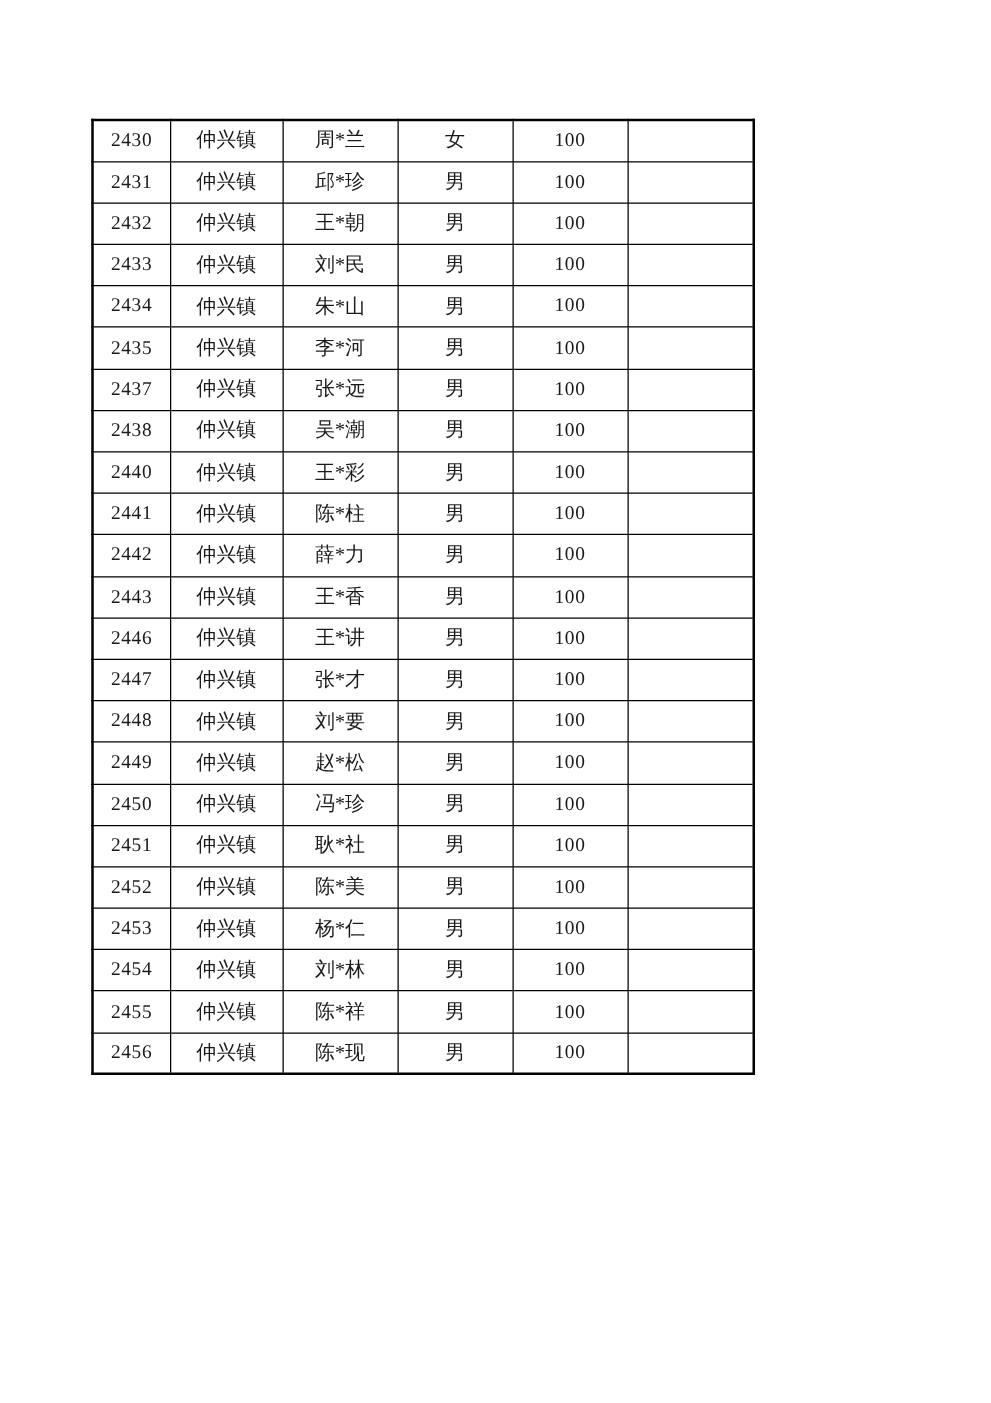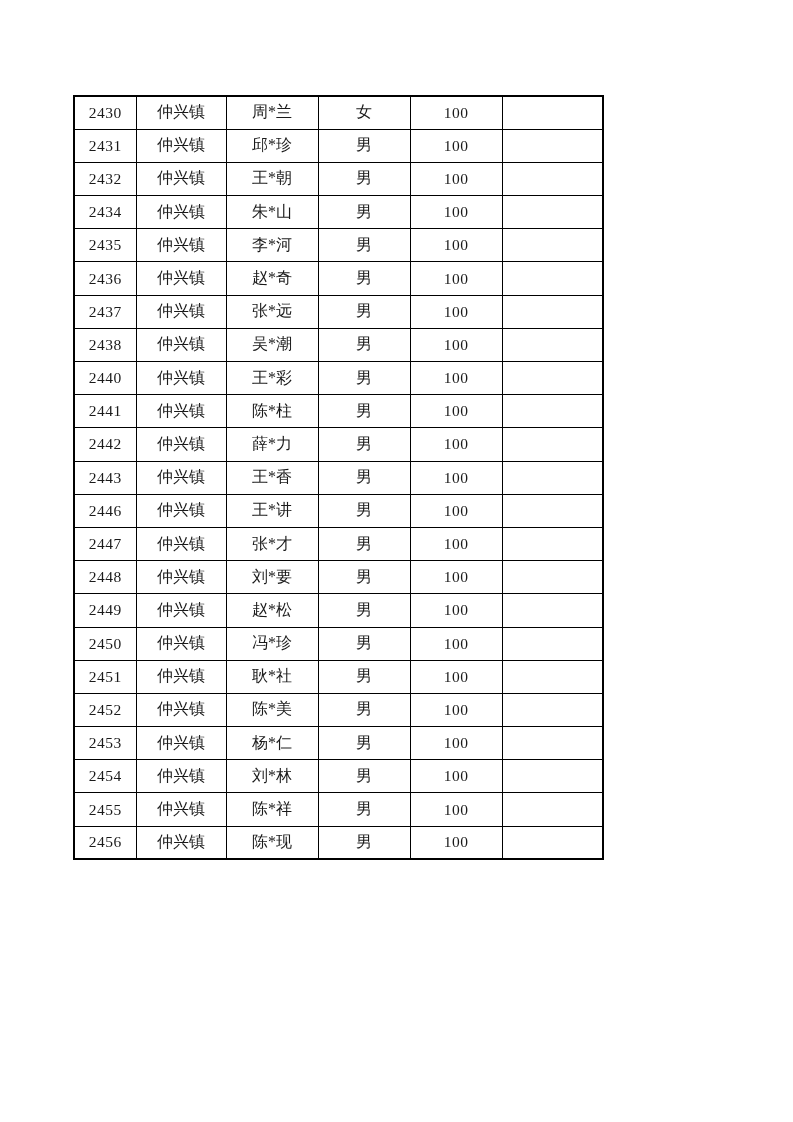--- a/index.html
+++ b/index.html
@@ -81,47 +81,47 @@
 
   <tr>
     <td class="num">2432</td>
     <td>仲兴镇</td>
     <td>王*朝</td>
     <td>男</td>
     <td class="num">100</td>
     <td></td>
   </tr>
 
+  <tr>
+    <td class="num">2433</td>
+    <td>仲兴镇</td>
+    <td>刘*民</td>
+    <td>男</td>
+    <td class="num">100</td>
+    <td></td>
+  </tr>
 
   <tr>
     <td class="num">2434</td>
     <td>仲兴镇</td>
     <td>朱*山</td>
     <td>男</td>
     <td class="num">100</td>
     <td></td>
   </tr>
 
   <tr>
     <td class="num">2435</td>
     <td>仲兴镇</td>
     <td>李*河</td>
     <td>男</td>
     <td class="num">100</td>
     <td></td>
   </tr>
 
-  <tr>
-    <td class="num">2436</td>
-    <td>仲兴镇</td>
-    <td>赵*奇</td>
-    <td>男</td>
-    <td class="num">100</td>
-    <td></td>
-  </tr>
 
   <tr>
     <td class="num">2437</td>
     <td>仲兴镇</td>
     <td>张*远</td>
     <td>男</td>
     <td class="num">100</td>
     <td></td>
   </tr>
 

